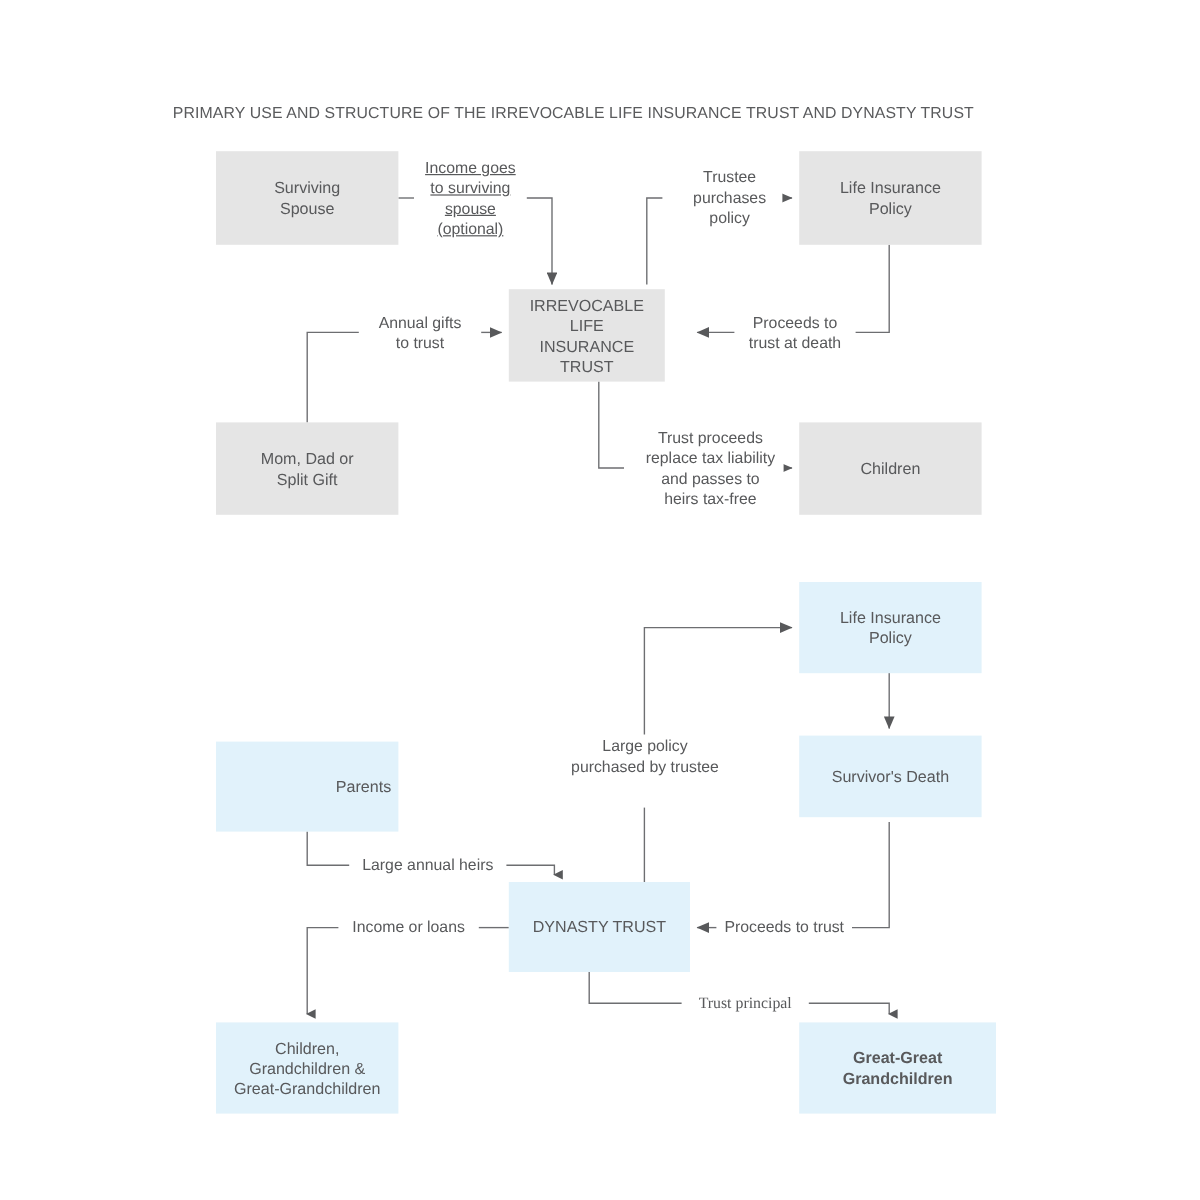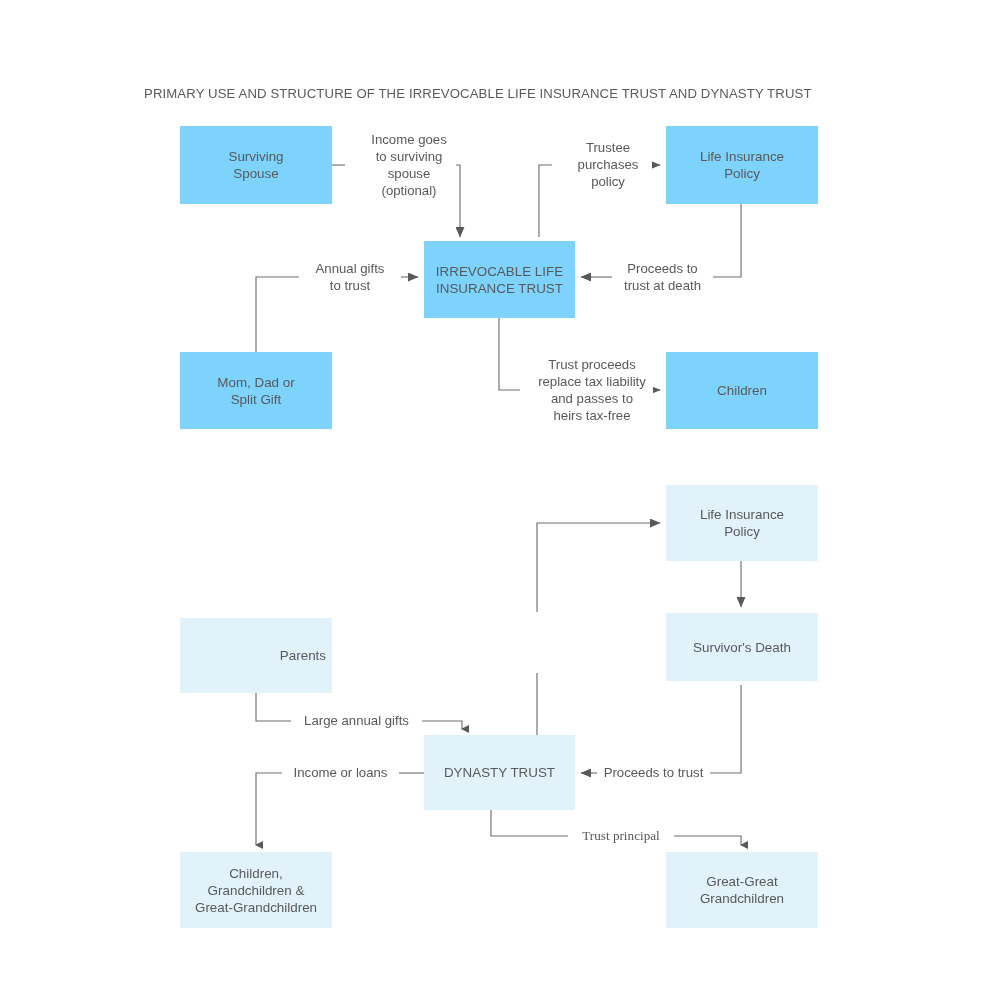--- a/index.html
+++ b/index.html
@@ -43,21 +43,21 @@
     display: flex;
     align-items: center;
     justify-content: center;
     text-align: center;
     font-size: 13.4px;
     line-height: 17px;
     color: #58595b;
     box-sizing: border-box;
     padding: 2px 6px;
   }
-  .node.dark  { background: #7dd3fc; }
+  .node.dark  { background: #e5e5e5; }
   .node.light { background: #e1f2fb; }
   .edge-label {
     position: absolute;
     font-size: 13.2px;
     line-height: 17px;
     color: #58595b;
     text-align: center;
     background: #ffffff;
     white-space: pre-line;
     box-sizing: border-box;
@@ -122,35 +122,35 @@
   <div class="node dark" style="left:180px; top:126px; width:152px; height:78px;">
     <span style="white-space: pre-line;">Surviving
 Spouse</span>
   </div>
 
   <div class="node dark" style="left:666px; top:126px; width:152px; height:78px;">
     <span style="white-space: pre-line;">Life Insurance
 Policy</span>
   </div>
 
-  <div class="node dark" style="left:424px; top:241px; width:151px; height:77px;">
+  <div class="node dark" style="left:424px; top:241px; width:130px; height:77px;">
     <span style="white-space: pre-line;">IRREVOCABLE LIFE
 INSURANCE TRUST</span>
   </div>
 
   <div class="node dark" style="left:666px; top:352px; width:152px; height:77px;">
     <span>Children</span>
   </div>
 
   <div class="node dark" style="left:180px; top:352px; width:152px; height:77px;">
     <span style="white-space: pre-line;">Mom, Dad or
 Split Gift</span>
   </div>
 
-  <div class="edge-label" style="left: 362px; top: 131px; width: 94px; white-space: pre-line;">Income goes
+  <div class="edge-label" style="left: 345px; top: 131px; width: 94px; white-space: pre-line; text-decoration: underline;">Income goes
 to surviving
 spouse
 (optional)</div>
 
   <div class="edge-label" style="left: 564px; top: 139px; width: 88px; white-space: pre-line;">Trustee
 purchases
 policy</div>
 
   <div class="edge-label" style="left: 299px; top: 260px; width: 102px; white-space: pre-line;">Annual gifts
 to trust</div>
@@ -179,27 +179,29 @@
   <div class="node light" style="left:180px; top:852px; width:152px; height:76px;">
     <span style="white-space: pre-line;">Children,
 Grandchildren &amp;
 Great-Grandchildren</span>
   </div>
 
   <div class="node light" style="left:424px; top:735px; width:151px; height:75px;">
     <span>DYNASTY TRUST</span>
   </div>
 
-  <div class="node light" style="left:666px; top:852px; width:152px; height:76px;">
+  <div class="node light" style="left:666px; top:852px; width:164px; height:76px;font-weight:bold;">
     <span style="white-space: pre-line;">Great-Great
 Grandchildren</span>
   </div>
 
-
-  <div class="edge-label inline" style="left:291px; top:712px; width:131px;">Large annual gifts</div>
+  <div class="edge-label" style="left: 460px; top: 613px; width: 155px; white-space: pre-line;">Large policy
+purchased by trustee</div>
+
+  <div class="edge-label inline" style="left:291px; top:712px; width:131px;">Large annual heirs</div>
 
   <div class="edge-label inline" style="left:597px; top:764px; width:113px;">Proceeds to trust</div>
 
   <div class="edge-label inline" style="left:282px; top:764px; width:117px;">Income or loans</div>
 
   <div class="edge-label inline" style="left:568px; top:827px; width:106px;font-family:Liberation Serif, serif;">Trust principal</div>
 
 </div>
 
 </body></html>

